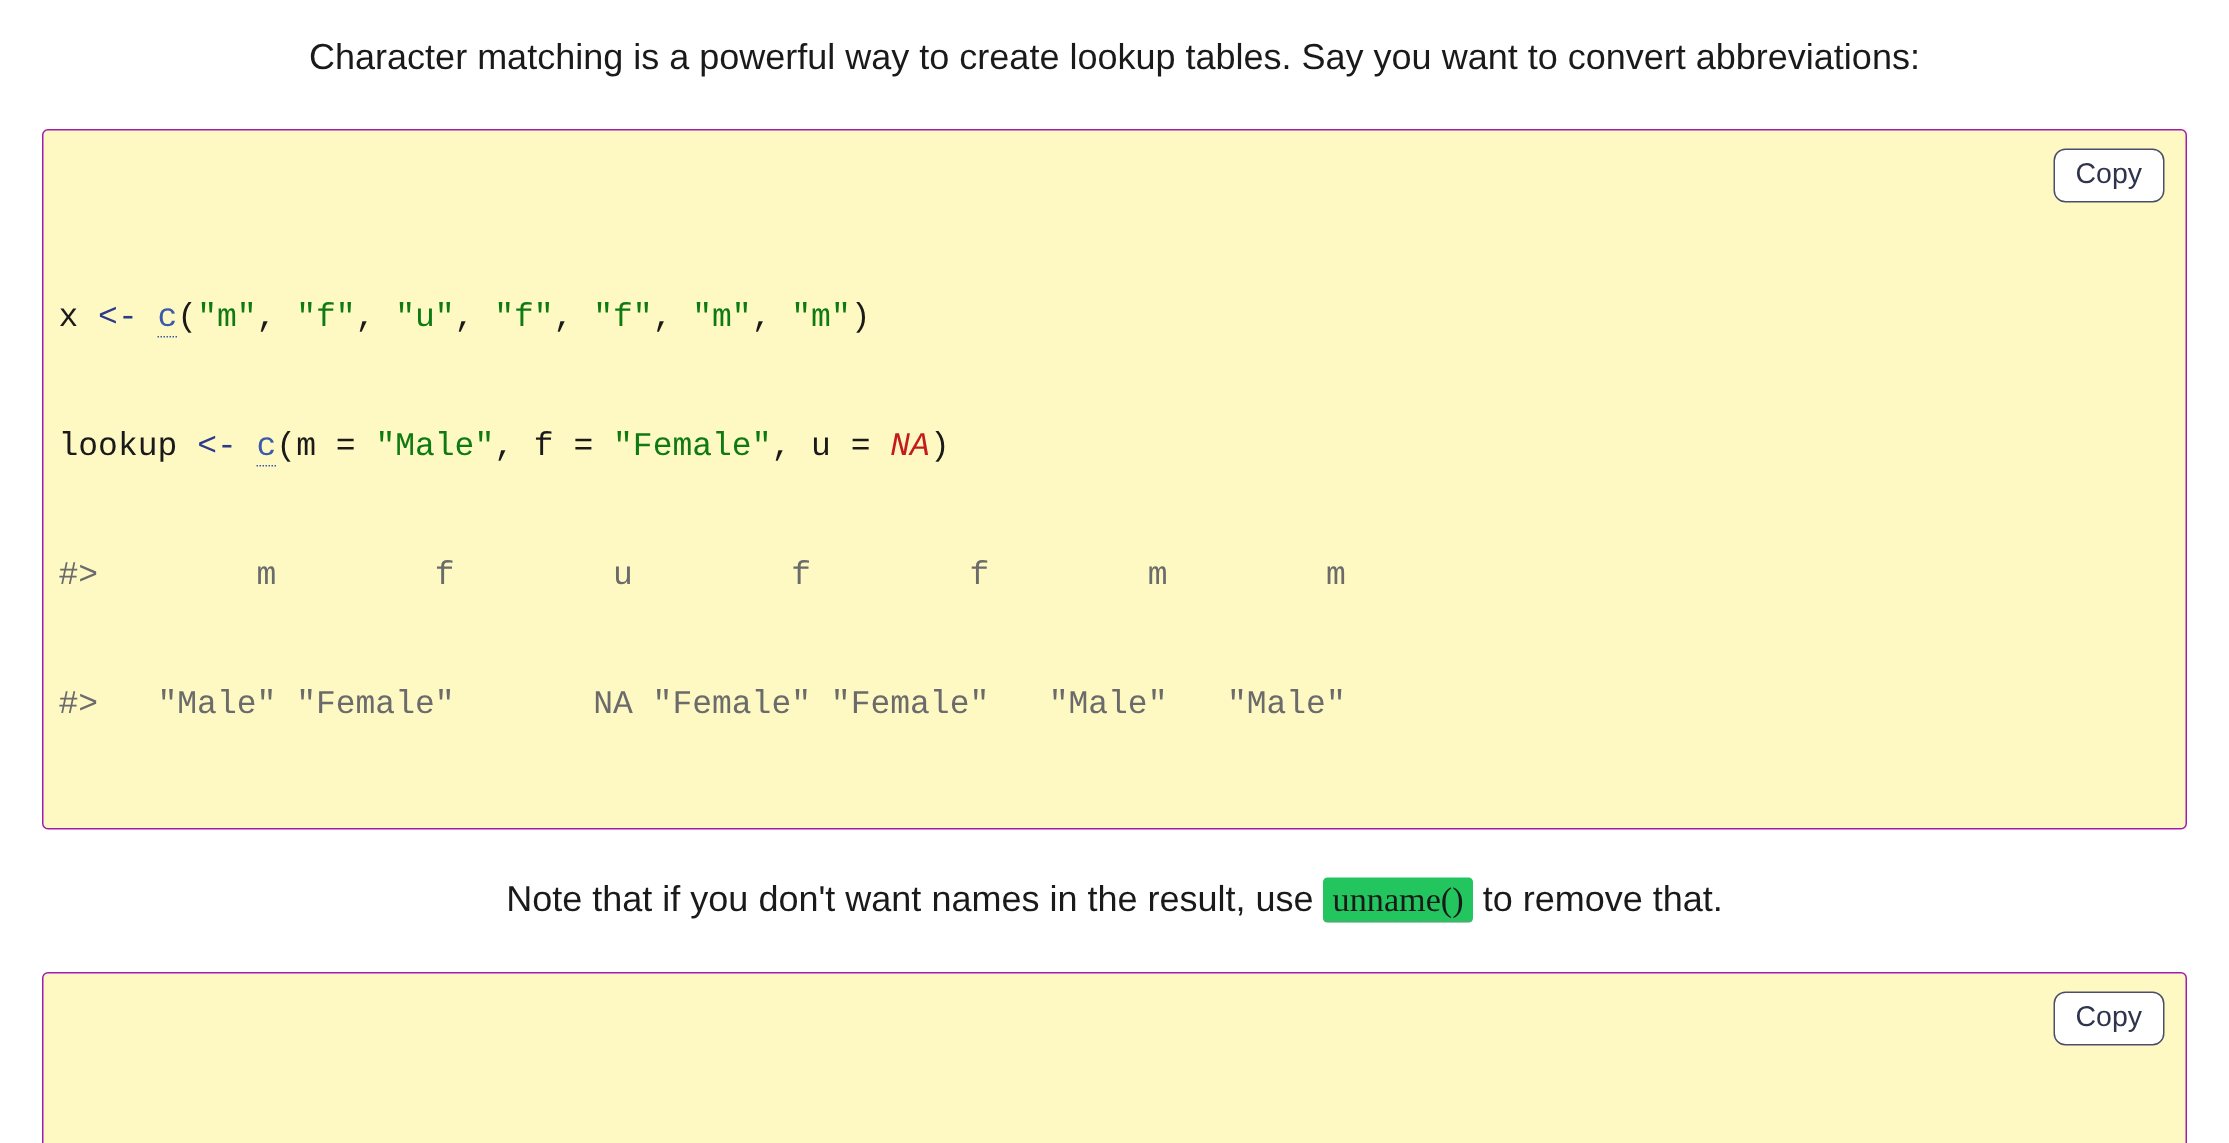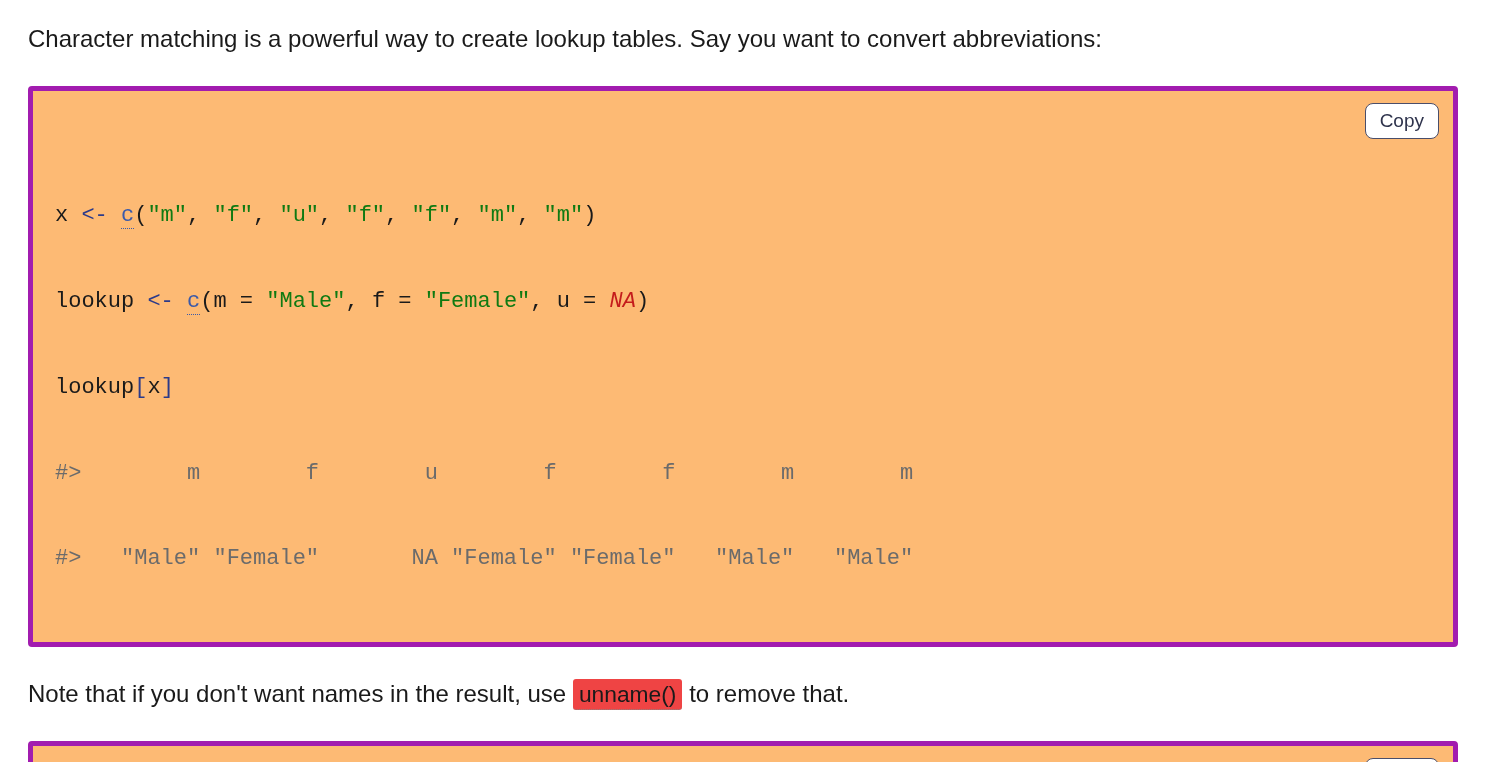--- a/index.html
+++ b/index.html
@@ -5,27 +5,27 @@
   * { box-sizing: border-box; }
   body {
     font-family: -apple-system, BlinkMacSystemFont, "Segoe UI", Helvetica, Arial, sans-serif;
     font-size: 24px;
     line-height: 1.6;
     color: #1a1a1a;
     margin: 0;
     padding: 20px 28px;
     background: #fff;
   }
-  p { margin: 0 0 28px 0; }
+  p { margin: 0 0 28px 0; text-align: center; }
   .codeblock {
     position: relative;
-    background: #fdba74;
-    border: 5px solid #a21caf;
+    background: #fef9c3;
+    border: 1px solid #a21caf;
     border-radius: 4px;
-    padding: 18px 22px;
+    padding: 18px 10px;
     margin: 0 0 28px 0;
     font-family: "SFMono-Regular", Consolas, "Liberation Mono", Menlo, monospace;
     font-size: 22px;
     line-height: 1.95;
     white-space: pre;
     overflow-x: auto;
     color: #1a1a1a;
   }
   .codeblock .line { display: block; }
   .copy-btn {
@@ -35,22 +35,22 @@
     background: #fff;
     border: 1.5px solid #4a4e6a;
     color: #2f344d;
     border-radius: 8px;
     padding: 6px 14px;
     font-family: -apple-system, BlinkMacSystemFont, "Segoe UI", Helvetica, Arial, sans-serif;
     font-size: 19px;
     cursor: pointer;
   }
   .inline-code {
-    font-family: Liberation Sans, sans-serif;
-    background: #ef4444;
+    font-family: Liberation Serif, serif;
+    background: #22c55e;
     border-bottom: 1px dotted #888;
     padding: 2px 6px;
     border-radius: 3px;
     font-size: 0.95em;
   }
   .tok-op   { color: #1a1a1a; }
   .tok-id   { color: #1a1a1a; }
   .tok-fn   { color: #3b5aa9; border-bottom: 1px dotted #3b5aa9; }
   .tok-str  { color: #0f7a12; }
   .tok-na   { color: #c41c1c; font-style: italic; }
@@ -59,21 +59,20 @@
 </style>
 </head>
 <body>
 
 <p>Character matching is a powerful way to create lookup tables. Say you want to convert abbreviations:</p>
 
 <div class="codeblock">
 <button class="copy-btn">Copy</button>
 <span class="line"><span class="tok-id">x</span><span class="tok-blue"> &lt;- </span><span class="tok-fn">c</span><span class="tok-op">(</span><span class="tok-str">"m"</span><span class="tok-op">, </span><span class="tok-str">"f"</span><span class="tok-op">, </span><span class="tok-str">"u"</span><span class="tok-op">, </span><span class="tok-str">"f"</span><span class="tok-op">, </span><span class="tok-str">"f"</span><span class="tok-op">, </span><span class="tok-str">"m"</span><span class="tok-op">, </span><span class="tok-str">"m"</span><span class="tok-op">)</span></span>
 <span class="line"><span class="tok-id">lookup</span><span class="tok-blue"> &lt;- </span><span class="tok-fn">c</span><span class="tok-op">(</span><span class="tok-id">m = </span><span class="tok-str">"Male"</span><span class="tok-op">, </span><span class="tok-id">f = </span><span class="tok-str">"Female"</span><span class="tok-op">, </span><span class="tok-id">u = </span><span class="tok-na">NA</span><span class="tok-op">)</span></span>
-<span class="line"><span class="tok-id">lookup</span><span class="tok-blue">[</span><span class="tok-id">x</span><span class="tok-blue">]</span></span>
 <span class="line tok-cmt">#&gt;        m        f        u        f        f        m        m </span>
 <span class="line tok-cmt">#&gt;   "Male" "Female"       NA "Female" "Female"   "Male"   "Male"</span>
 </div>
 
 <p><span>Note that if you don't want names in the result, use </span><code class="inline-code">unname()</code><span> to remove that.</span></p>
 
 <div class="codeblock">
 <button class="copy-btn">Copy</button>
 
 

